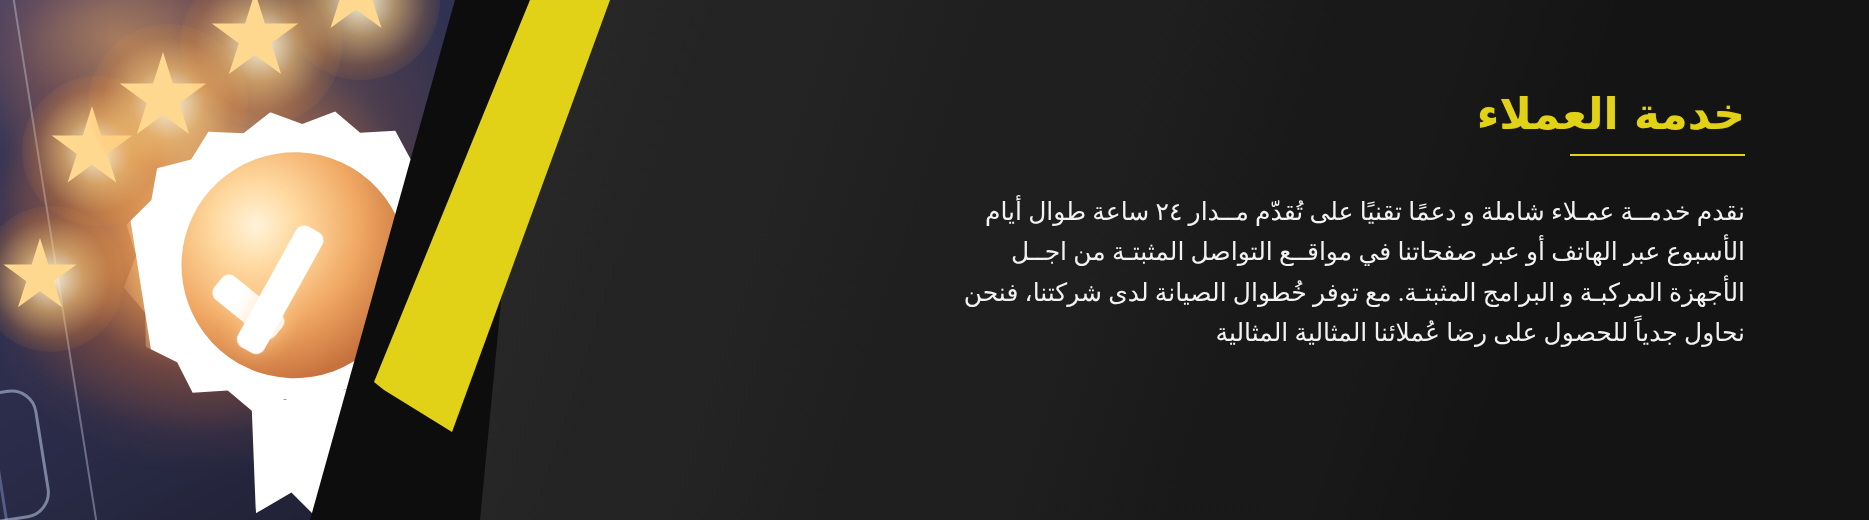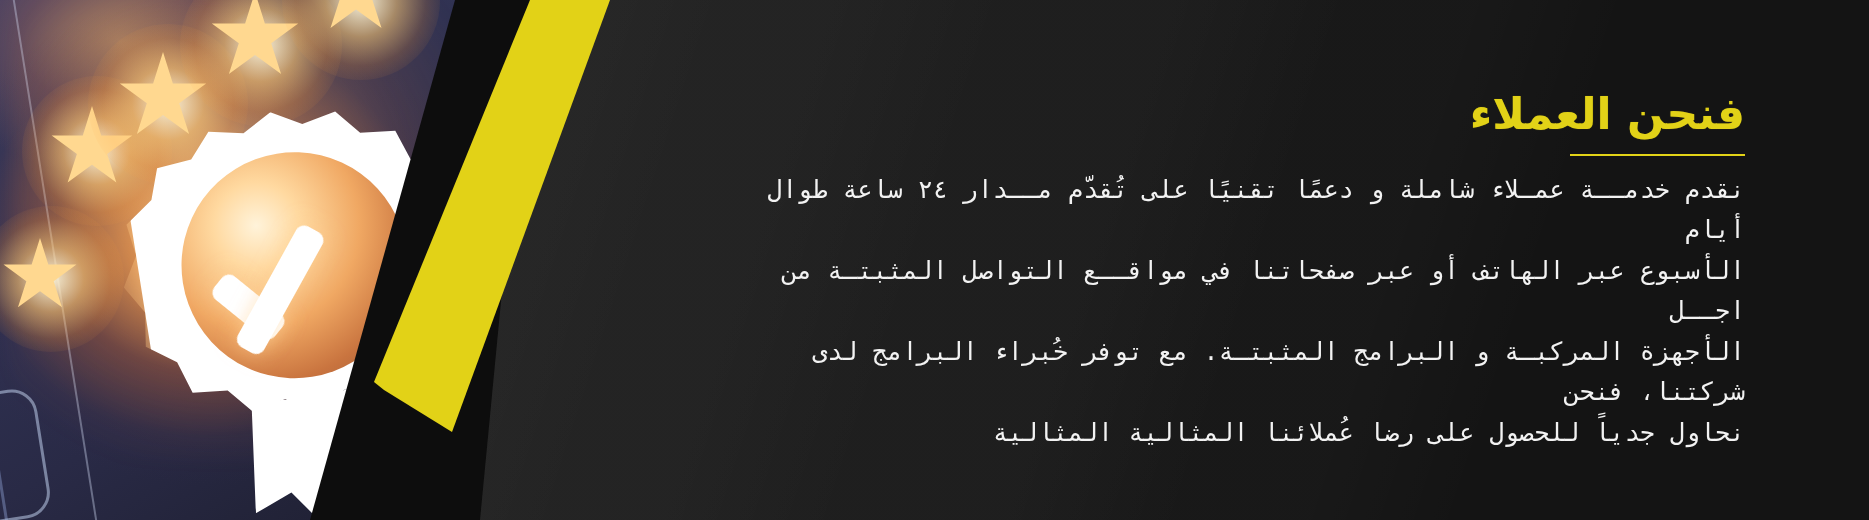--- a/index.html
+++ b/index.html
@@ -226,22 +226,22 @@
   .title-rule {
     margin-top:14px;
     margin-right:0;
     margin-left:auto;
     width:175px;
     height:2px;
     background:var(--accent, #e2d217);
   }
 
   .body-text {
-    margin-top:16px;
-    font-family:Liberation Mono, monospace;
+    margin-top:36px;
+    font-family:Liberation Serif, serif;
     font-size:25px;
     font-weight:300;
     color:#f2f2f2;
     line-height:1.62;
     letter-spacing:0.2px;
     text-align:right;
     width:100%;
   }
   .body-text p { margin:0; }
 </style>
@@ -288,23 +288,23 @@
     </div>
   </div>
 
   <div class="black-cut"></div>
 
   <div class="right-texture"></div>
 
   <div class="yellow-stripe"></div>
 
   <div class="content">
-    <h1 class="title">فنحن العملاء</h1>
+    <h1 class="title">خدمة العملاء</h1>
     <div class="title-rule"></div>
     <div class="body-text">
       <p>نقدم خدمــة عمـلاء شاملة و دعمًا تقنيًا على تُقدّم مــدار ٢٤ ساعة طوال أيام</p>
       <p>الأسبوع عبر الهاتف أو عبر صفحاتنا في مواقــع التواصل المثبتـة من اجــل</p>
-      <p>الأجهزة المركبـة و البرامج المثبتـة. مع توفر خُبراء البرامج لدى شركتنا، فنحن</p>
+      <p>الأجهزة المركبـة و البرامج المثبتـة. مع توفر خُطوال الصيانة لدى شركتنا، فنحن</p>
       <p>نحاول جدياً للحصول على رضا عُملائنا المثالية المثالية</p>
     </div>
   </div>
 
 </div>
 
 </body></html>

